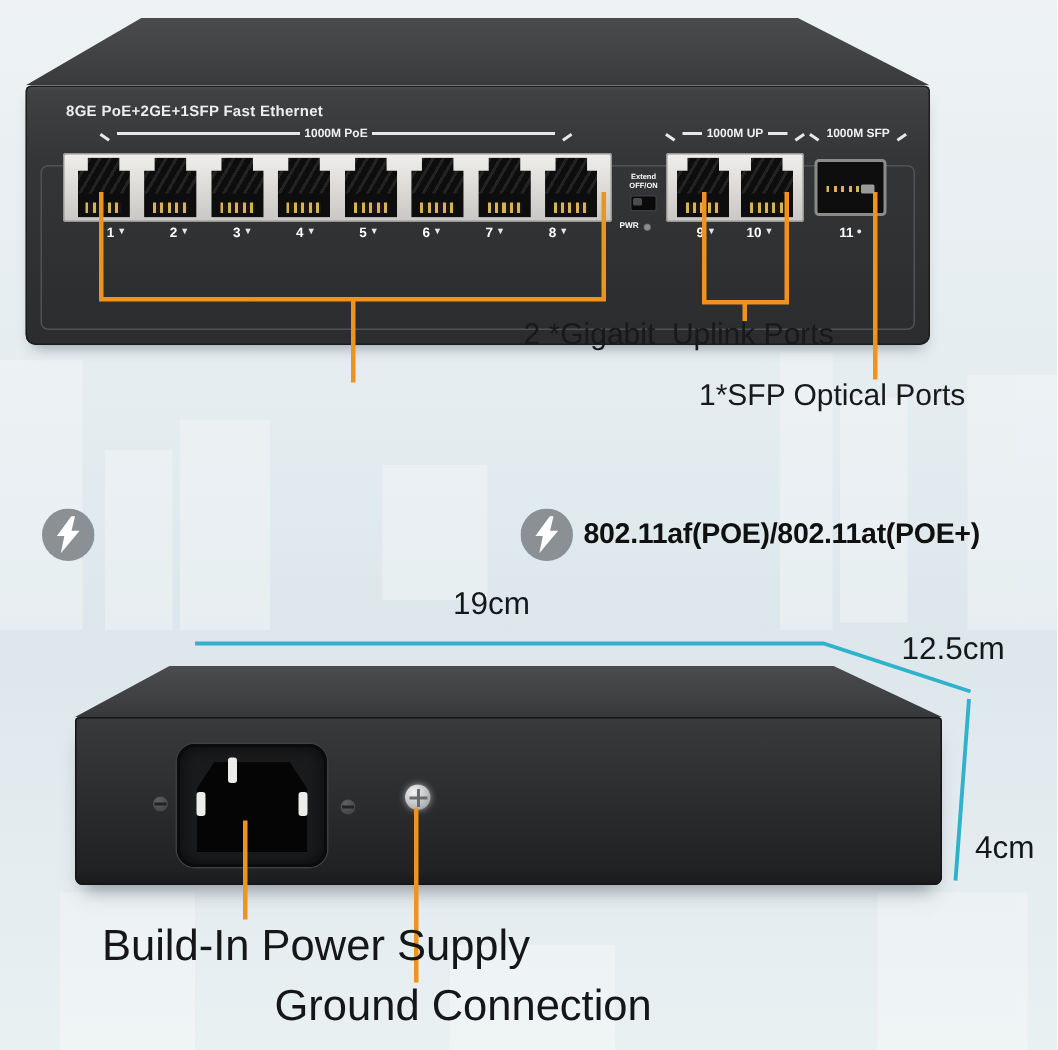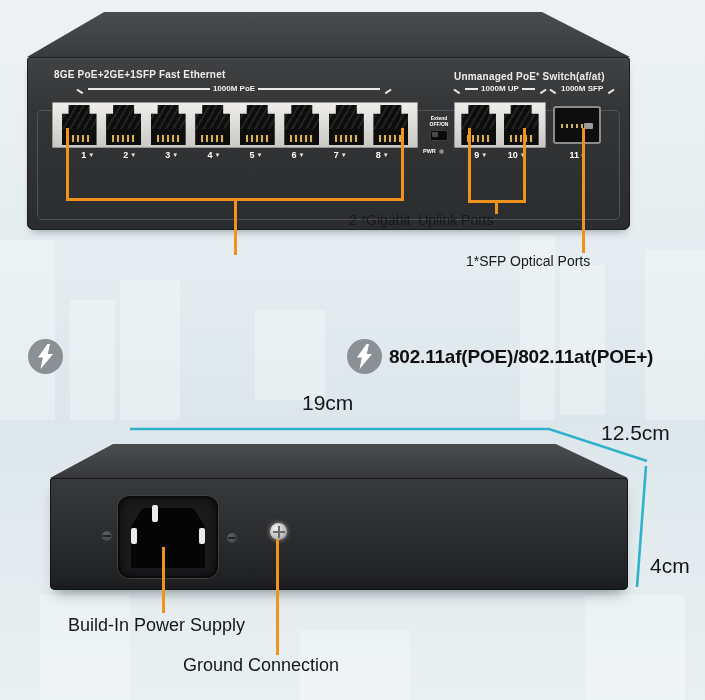--- a/index.html
+++ b/index.html
@@ -9,21 +9,21 @@
   .skyline{position:absolute;inset:0;opacity:.30;pointer-events:none;background-repeat:no-repeat;
     background-image:
       linear-gradient(#fff,#fff),linear-gradient(#fff,#fff),linear-gradient(#fff,#fff),
       linear-gradient(#fff,#fff),linear-gradient(#fff,#fff),linear-gradient(#fff,#fff),
       linear-gradient(#fff,#fff),linear-gradient(#fff,#fff),linear-gradient(#fff,#fff),
       linear-gradient(#fff,#fff);
     background-size:55px 180px,45px 120px,60px 140px,70px 90px,35px 185px,45px 150px,60px 170px,90px 105px,110px 70px,100px 105px;
     background-position:0px 240px,70px 300px,120px 280px,255px 310px,520px 235px,560px 265px,645px 250px,40px 595px,300px 630px,585px 595px;}
 
   
-  .front-device{position:absolute;left:27px;top:12px;width:603px;height:254px;}
+  .front-device{position:absolute;left:17px;top:12px;width:603px;height:254px;}
   .fd-top{position:absolute;left:0;top:0;width:603px;height:45px;
     background:linear-gradient(180deg,#4a4b4d,#3a3b3d);
     clip-path:polygon(12.8% 0,85.4% 0,100% 100%,0 100%);}
   .fd-front{position:absolute;left:0;top:45px;width:603px;height:173px;border-radius:4px 4px 7px 7px;
     background:linear-gradient(180deg,#414244 0%,#343537 30%,#2b2c2e 100%);
     box-shadow:inset 0 0 0 1px #1c1d1f, inset 0 2px 2px rgba(255,255,255,.06), 0 6px 10px -5px rgba(45,58,66,.45);}
   .fd-inner{position:absolute;left:10px;top:53px;right:10px;bottom:10px;border:1px solid #515257;border-radius:5px;}
   .print{position:absolute;color:#ededed;font-weight:bold;font-size:10px;letter-spacing:.2px;white-space:nowrap;}
   .bracket{position:absolute;display:flex;align-items:center;gap:3px;color:#f0f0f0;font-weight:bold;font-size:8px;white-space:nowrap;}
   .bracket .bl{flex:1;height:2px;background:#e8e8e8;}
@@ -47,21 +47,21 @@
   .sfp-latch{position:absolute;right:6px;top:15px;width:9px;height:6px;background:#9a9a98;border-radius:1px;}
   .extend{position:absolute;left:397px;top:103px;width:30px;color:#fff;font-weight:bold;font-size:5px;text-align:center;line-height:6px;}
   .ext-switch{margin:3px auto 0;width:16px;height:9px;background:#0a0a0b;border-radius:2px;border:1px solid #3c3d3f;position:relative;}
   .ext-switch::before{content:"";position:absolute;left:1px;top:1px;width:6px;height:5px;background:#4a4b4d;border-radius:1px;}
   .pwr{position:absolute;left:396px;top:136px;width:32px;display:flex;align-items:center;gap:3px;color:#fff;font-weight:bold;font-size:5.5px;}
   .led{width:5px;height:5px;border-radius:50%;background:#8d8f91;box-shadow:inset 0 0 1px #000;}
 
   
   .ol{position:absolute;background:#f0921e;width:3px;}
   .olh{position:absolute;background:#f0921e;height:3px;}
-  .callout{position:absolute;color:#17191b;font-size:14px;white-space:pre;}
+  .callout{position:absolute;color:#17191b;font-size:20px;white-space:pre;}
 
   
   .feature{position:absolute;display:flex;align-items:center;gap:7px;}
   .bolt-badge{width:35px;height:35px;flex:0 0 auto;}
   .feature-text{font-weight:bold;font-size:19px;color:#101010;letter-spacing:-.2px;white-space:nowrap;}
 
   
   .dim{position:absolute;font-size:21px;color:#15181a;white-space:nowrap;}
   .dim-svg{position:absolute;left:0;top:0;pointer-events:none;}
 
@@ -80,36 +80,35 @@
   .pin{position:absolute;background:#ececea;border-radius:2px;width:6px;}
   .pin-c{left:34px;top:9px;height:17px;}
   .pin-l{left:13px;top:32px;height:16px;}
   .pin-r{right:13px;top:32px;height:16px;}
   .screw{position:absolute;width:10px;height:10px;border-radius:50%;background:radial-gradient(circle at 35% 30%,#5f6062,#3b3c3e);}
   .screw::before{content:"";position:absolute;left:1px;top:4px;width:8px;height:1.5px;background:#222325;}
   .ground-screw{position:absolute;left:220px;top:45px;width:17px;height:17px;border-radius:50%;
     background:radial-gradient(circle at 35% 30%,#f4f4f2,#b9babc 60%,#898a8c);box-shadow:0 0 5px rgba(255,255,255,.55);}
   .ground-screw::before{content:"";position:absolute;left:2.5px;top:7.5px;width:12px;height:2px;background:#6a6b6d;}
   .ground-screw::after{content:"";position:absolute;left:7.5px;top:2.5px;width:2px;height:12px;background:#6a6b6d;}
-  .rear-label{position:absolute;color:#141617;font-size:18px;white-space:nowrap;}
+  .rear-label{position:absolute;color:#141617;font-size:29px;white-space:nowrap;}
 </style>
 </head>
 <body>
 
 <div class="stage">
   <div class="skyline"></div>
 
   <div class="front-device">
     <div class="fd-top"></div>
     <div class="fd-front">
       <div class="fd-inner"></div>
     </div>
 
     <div class="print" style="left:27px;top:57px;">8GE PoE+2GE+1SFP Fast Ethernet</div>
-    <div class="print" style="left:427px;top:57px;">Unmanaged PoE⁺ Switch(af/at)</div>
 
     <div class="bracket" style="left:51px;top:72px;width:312px;">
       <span class="tick tick-l"></span>
       <span class="bl"></span>
       <span>1000M PoE</span>
       <span class="bl"></span>
       <span class="tick tick-r"></span>
     </div>
     <div class="bracket" style="left:428px;top:72px;width:90px;">
       <span class="tick tick-l"></span>

